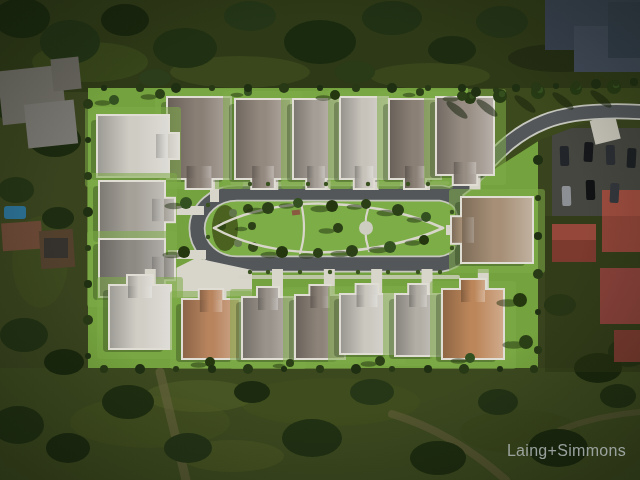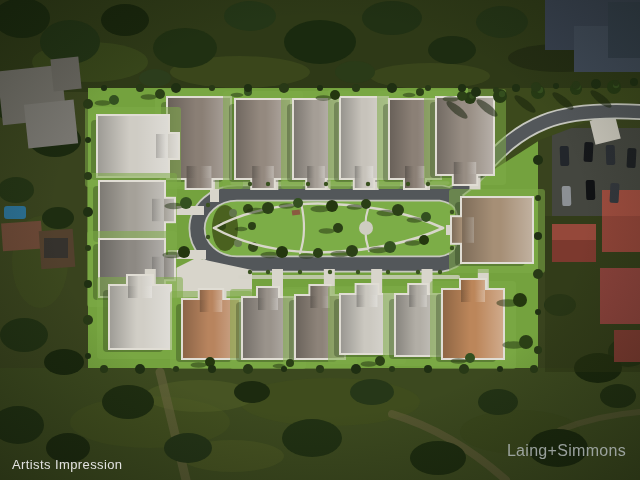--- a/index.html
+++ b/index.html
@@ -447,15 +447,14 @@
         <rect x="560" y="146" width="9" height="20" fill="#22262b" rx="2" transform="rotate(-2 564.5 156)"></rect>
         <rect x="584" y="142" width="9" height="20" fill="#15171a" rx="2" transform="rotate(3 588.5 152)"></rect>
         <rect x="606" y="145" width="9" height="20" fill="#2b2f34" rx="2" transform="rotate(-2 610.5 155)"></rect>
         <rect x="627" y="148" width="9" height="20" fill="#1d2023" rx="2" transform="rotate(3 631.5 158)"></rect>
         <rect x="586" y="180" width="9" height="20" fill="#101214" rx="2" transform="rotate(-2 590.5 190)"></rect>
         <rect x="610" y="183" width="9" height="20" fill="#33373c" rx="2" transform="rotate(3 614.5 193)"></rect>
         <rect x="562" y="186" width="9" height="20" fill="#8c9094" rx="2" transform="rotate(-2 566.5 196)"></rect>
         <rect x="0" y="0" width="640" height="480" fill="url(#vig)"></rect>
       </g>
     </svg>
-  <div class="caption">Artists Impression</div>
   <div class="brand">Laing+Simmons</div>
 </div>
 
 </body></html>

